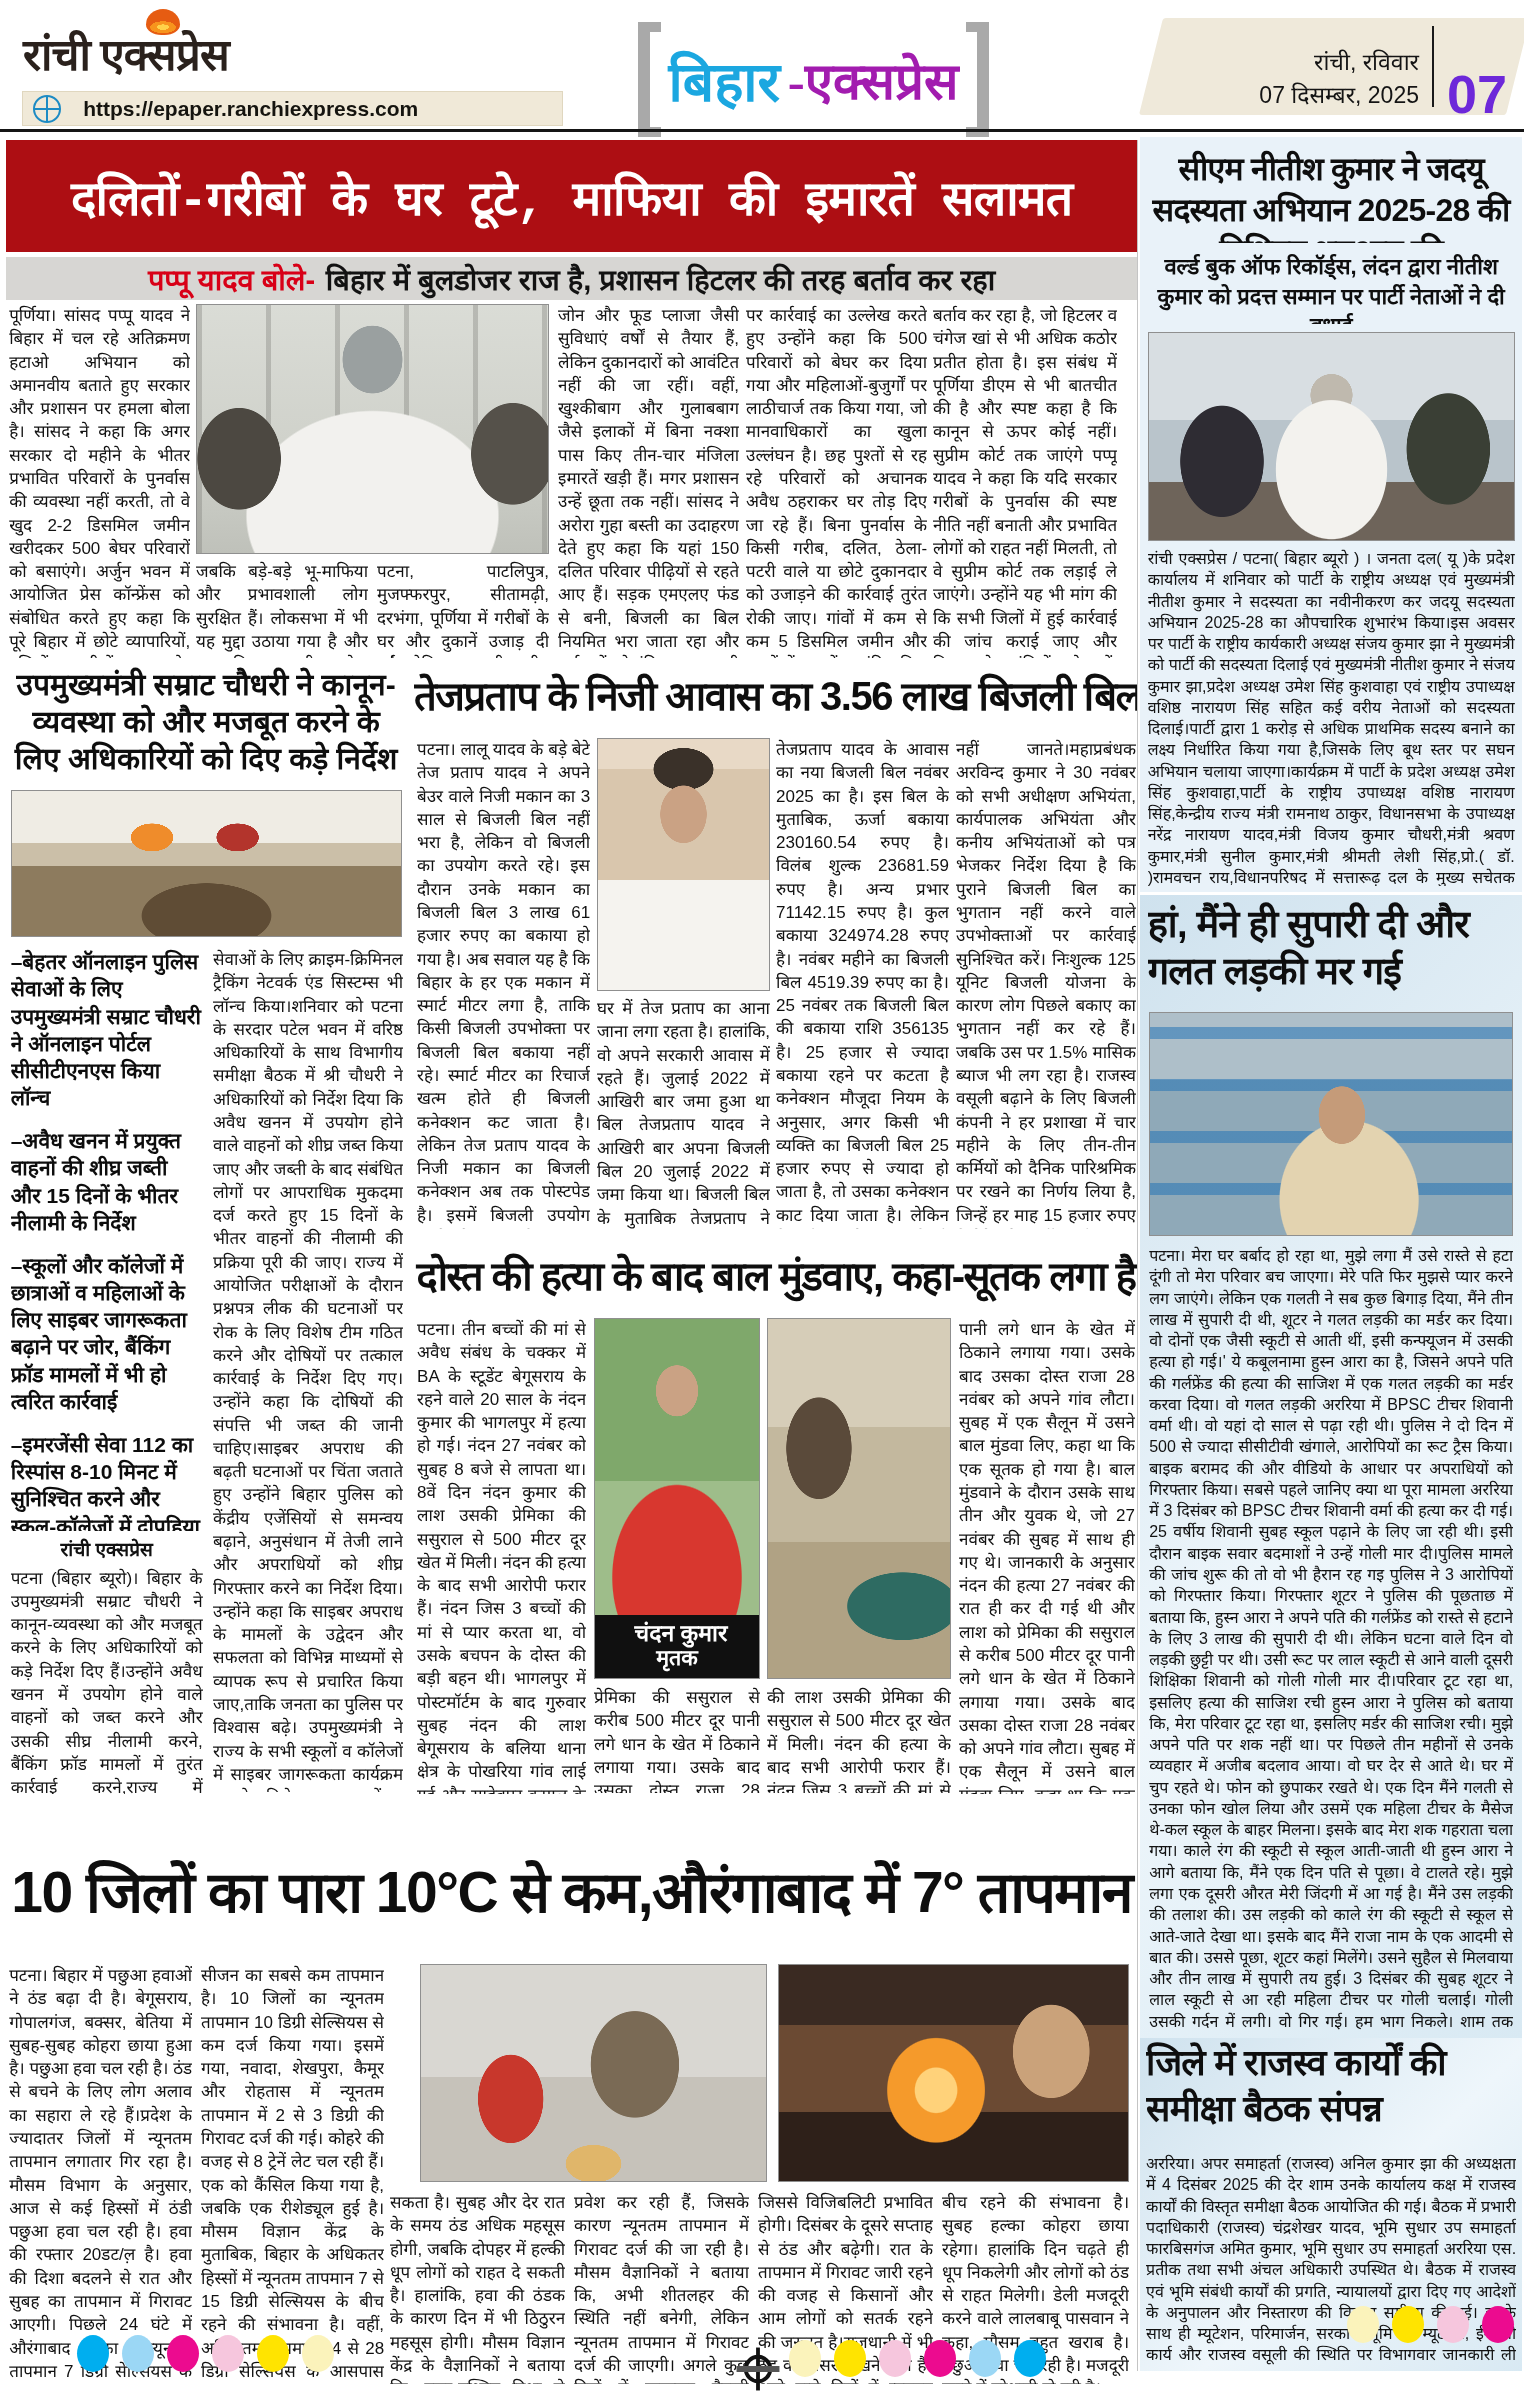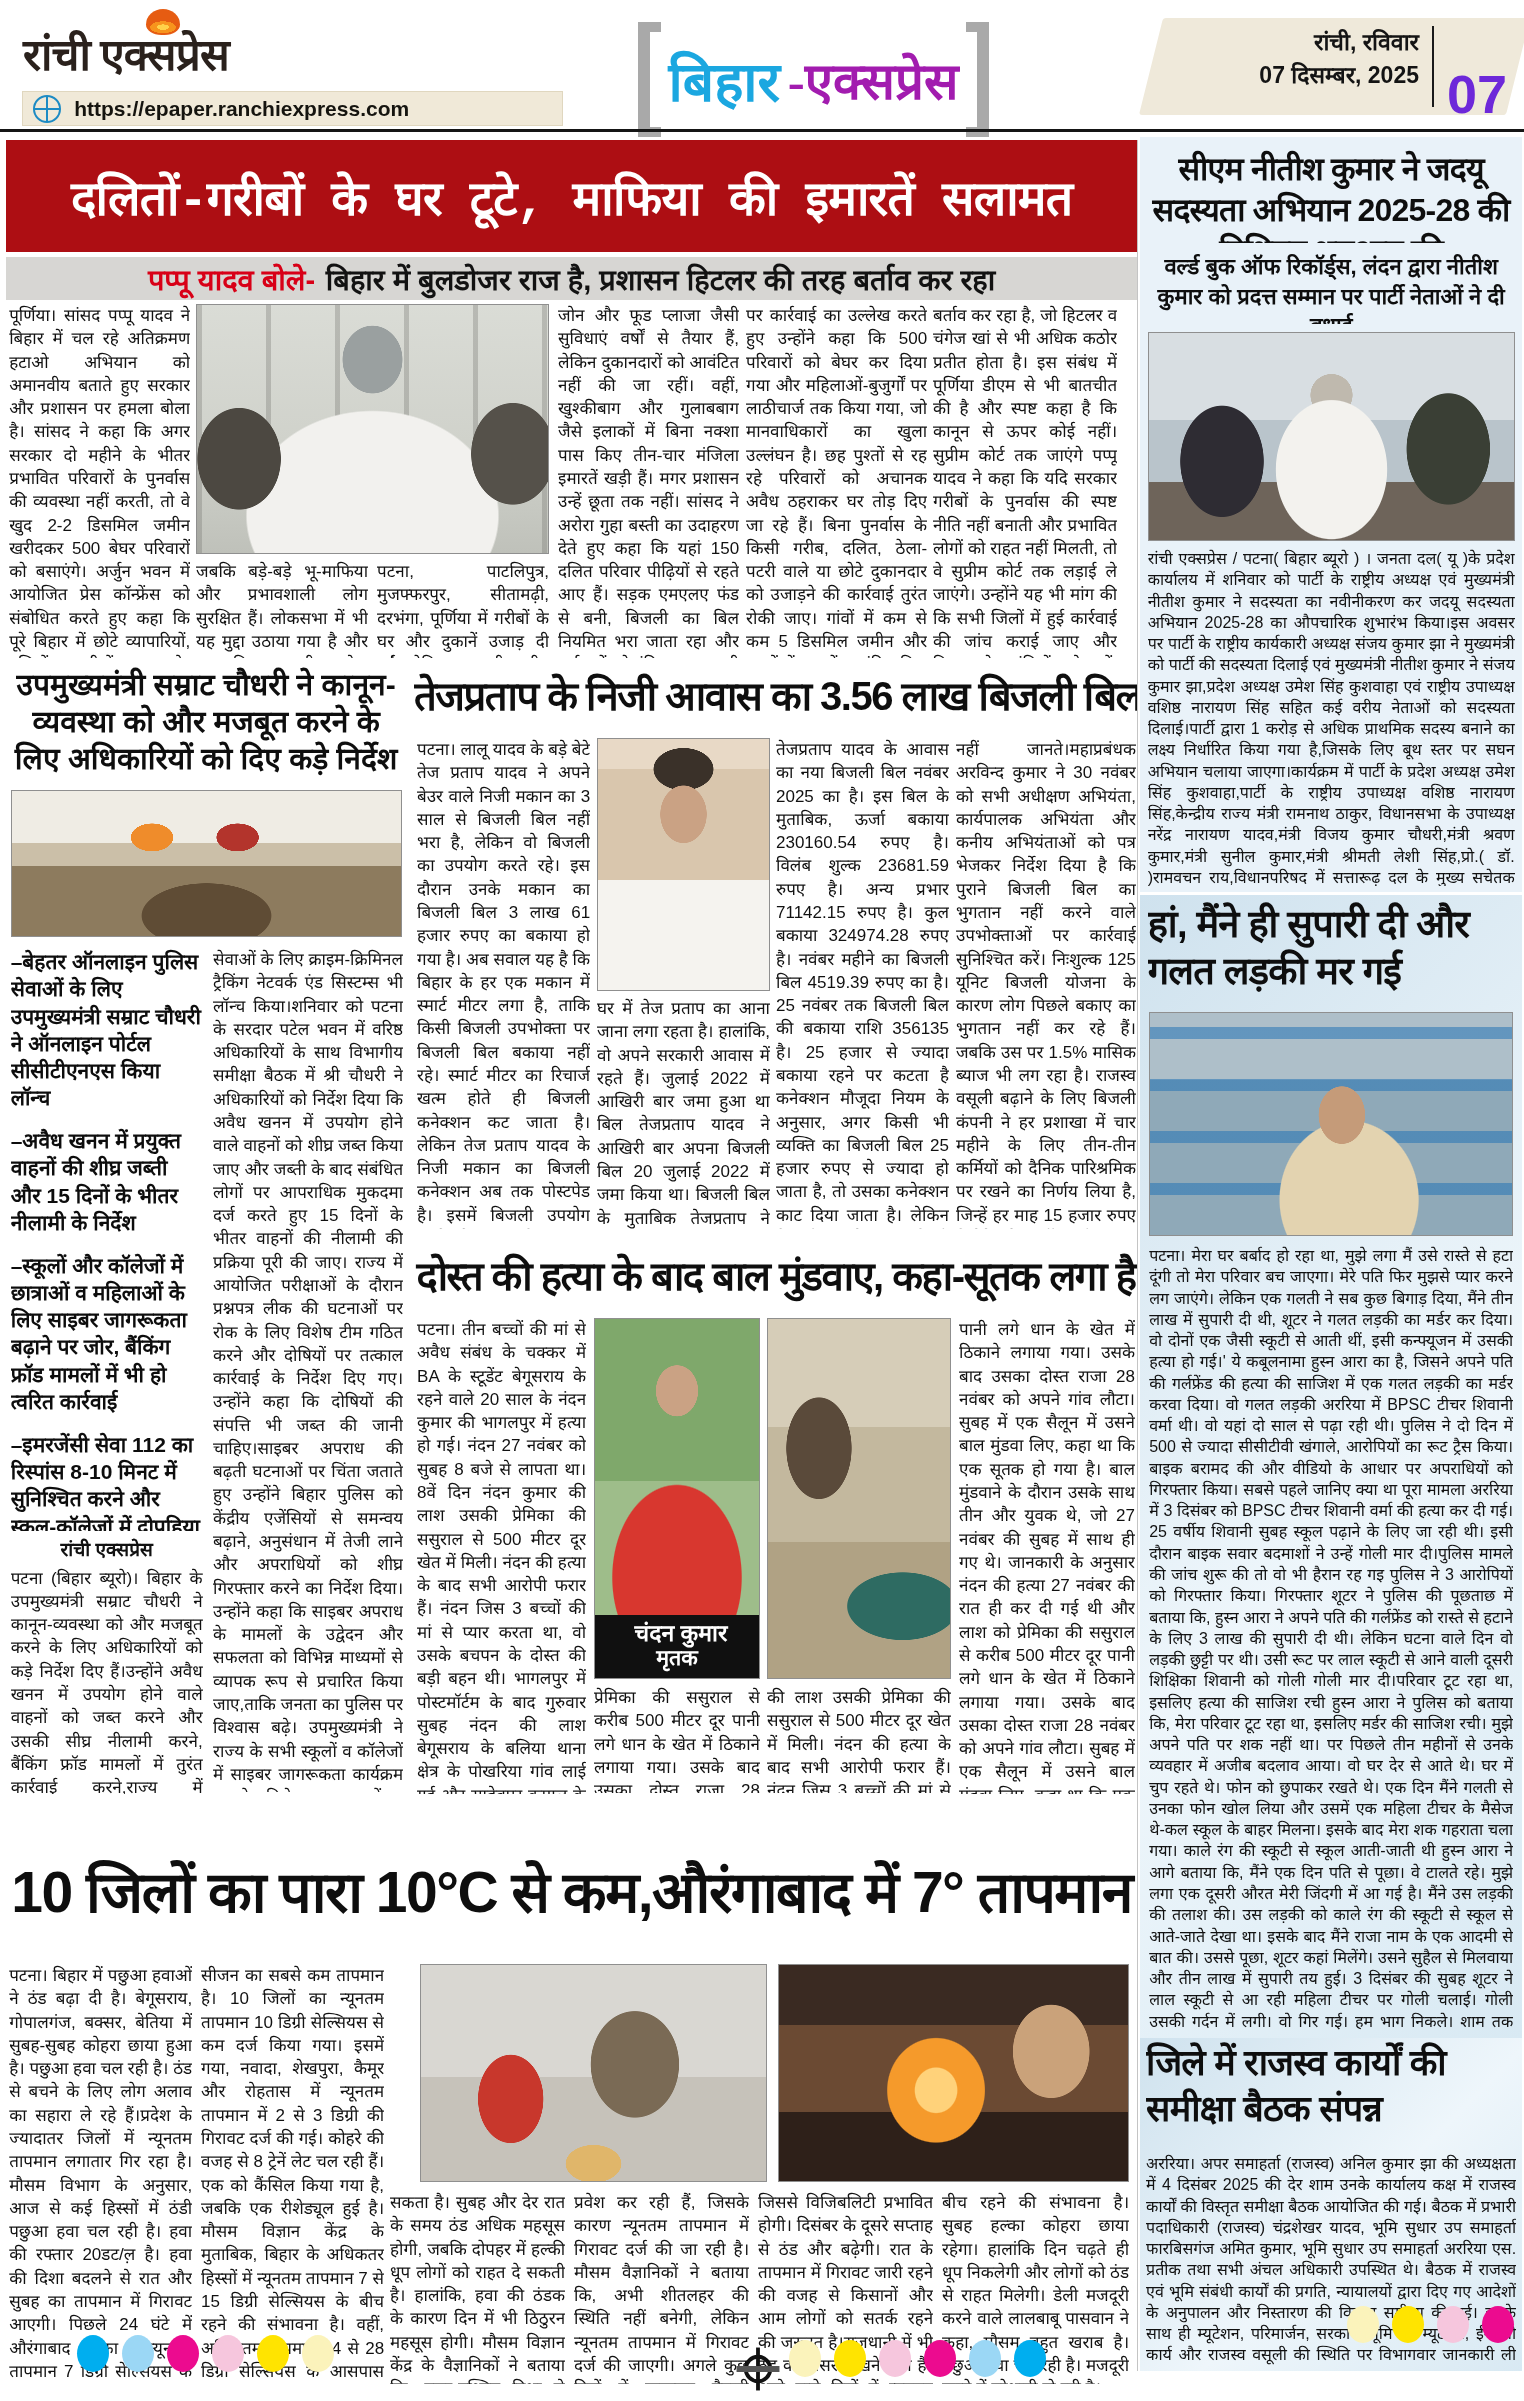--- a/index.html
+++ b/index.html
@@ -4,33 +4,33 @@
 <style>
   * { margin:0; padding:0; box-sizing:border-box; }
   html,body { background:#ffffff; }
   body { font-family:"Liberation Sans", sans-serif; color:#111; }
   .page { position:relative; width:1524px; height:2401px; background:#fff; overflow:hidden; }
   .abs { position:absolute; }
 
   
   .logo-title { font-family:"Liberation Serif", serif; font-weight:800; font-size:44px; color:#2a211c; letter-spacing:-0.8px; }
   .flame { position:absolute; width:34px; height:26px; background:radial-gradient(closest-side at 50% 70%, #ffd24a 0 35%, #f7941d 36% 75%, #e65c12 76% 100%); border-radius:50% 50% 45% 45%/60% 60% 40% 40%; }
-  .url-bar { background:#f0e9d8; border:0.8px solid #e0d7bf; display:flex; align-items:center; gap:13px; padding:0 10.7px; }
+  .url-bar { background:#f0e9d8; border:0.8px solid #e0d7bf; display:flex; align-items:center; gap:22px; padding:0 10.7px; }
   .url-text { font-size:21px; font-weight:700; color:#15140f; }
   .globe { width:28px; height:28px; border-radius:50%; border:2.3px solid #1d8bc4; position:relative; background:
       linear-gradient(90deg, transparent 0 10.7px, #1d8bc4 10.7px 13px, transparent 13px),
       linear-gradient(0deg, transparent 0 10.7px, #1d8bc4 10.7px 13px, transparent 13px); }
   .mast-center { display:flex; align-items:center; justify-content:center; gap:7.7px; }
   .bracket { width:23px; height:115px; }
   .bracket.l { border-left:12.3px solid #a9a9a9; border-top:10.7px solid #a9a9a9; border-bottom:10.7px solid #a9a9a9; }
   .bracket.r { border-right:12.3px solid #a9a9a9; border-top:10.7px solid #a9a9a9; border-bottom:10.7px solid #a9a9a9; }
   .mast-1 { font-size:55px; font-weight:800; color:#1ba7e0; font-family:"Liberation Serif", serif; }
   .mast-2 { font-size:51px; font-weight:800; color:#a21caf; font-family:"Liberation Serif", serif; }
   .datebox-bg { background:#efe9da; transform:skewX(-14deg); border-radius:3.1px; }
-  .date-lines { text-align:right; font-weight:700; font-size:23px; line-height:1.45; color:#141414; }
+  .date-lines { text-align:right; font-weight:400; font-size:23px; line-height:1.45; color:#141414;margin-top:20px; }
   .page-num { font-size:54px; font-weight:700; color:#6d28d9;margin-top:32px; }
   .vrule { width:2.3px; background:#1a1a1a; }
   .header-rule { background:#151515; }
 
   
   .col { text-align:justify; font-size:17px; line-height:1.37; overflow:hidden; word-break:break-word; }
   .col-sm { font-size:16px; line-height:1.33; }
   .hl { font-weight:800; color:#0e0e0e; text-align:center; overflow:hidden; }
   .ph { position:absolute; border:0.8px solid #8f8f8f; overflow:hidden; }
 

